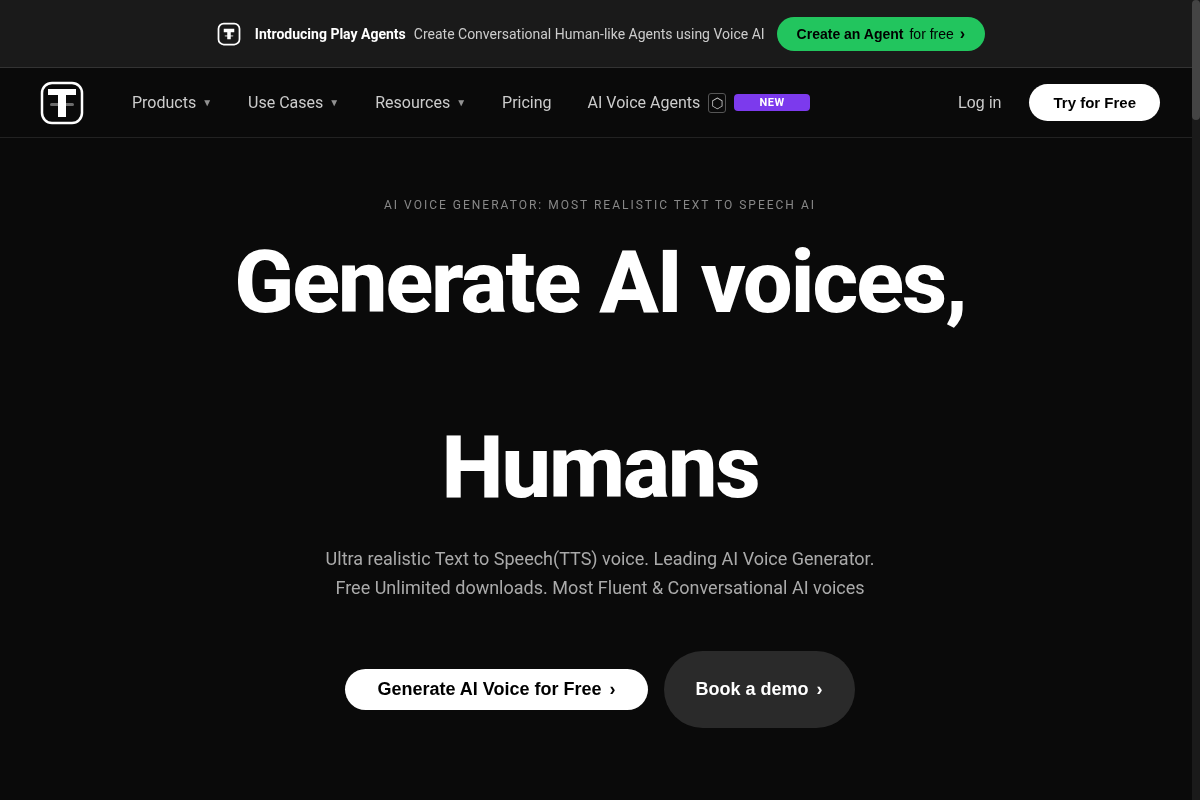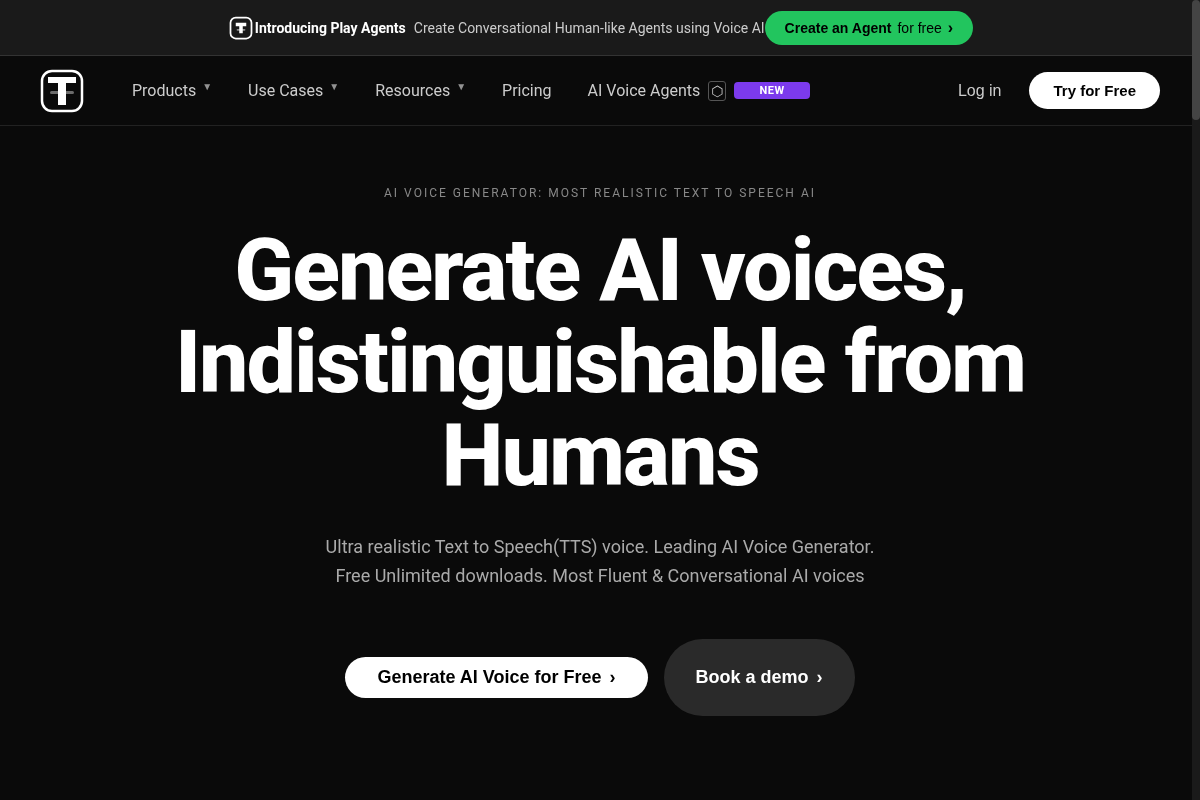--- a/index.html
+++ b/index.html
@@ -18,21 +18,22 @@
     }
 
     
     .announcement-banner {
       background: #1a1a1a;
       border-bottom: 1px solid #333;
       padding: 10px 20px;
       display: flex;
       align-items: center;
       justify-content: center;
-      height: 56px;
+      gap: 12px;
+      height: 68px;
     }
 
     .banner-logo {
       width: 28px;
       height: 28px;
       flex-shrink: 0;
     }
 
     .banner-text {
       font-size: 14px;
@@ -96,20 +97,21 @@
 
     .nav-links {
       display: flex;
       align-items: center;
       gap: 4px;
       flex: 1;
     }
 
     .nav-item {
       display: flex;
+      align-items: center;
       gap: 6px;
       padding: 8px 16px;
       color: #cccccc;
       font-size: 16px;
       cursor: pointer;
       border-radius: 6px;
       white-space: nowrap;
     }
 
     .nav-item .chevron {
@@ -335,21 +337,21 @@
     <button class="try-free-btn">
       <span>Try for Free</span>
     </button>
   </div>
 </nav>
 
 <section class="hero">
   <p class="hero-subtitle">AI Voice Generator: Most Realistic Text to Speech AI</p>
   <h1 class="hero-title">
     <span>Generate AI voices,</span><br>
-    <span>Indistinguishable from</span><br>
+    <br>
     <span>Humans</span>
   </h1>
   <p class="hero-description">
     <span>Ultra realistic Text to Speech(TTS) voice. Leading AI Voice Generator.</span><br>
     <span>Free Unlimited downloads. Most Fluent &amp; Conversational AI voices</span>
   </p>
   <div class="hero-buttons">
     <button class="generate-btn">
       <span>Generate AI Voice for Free</span>
       <span class="btn-arrow">›</span>

